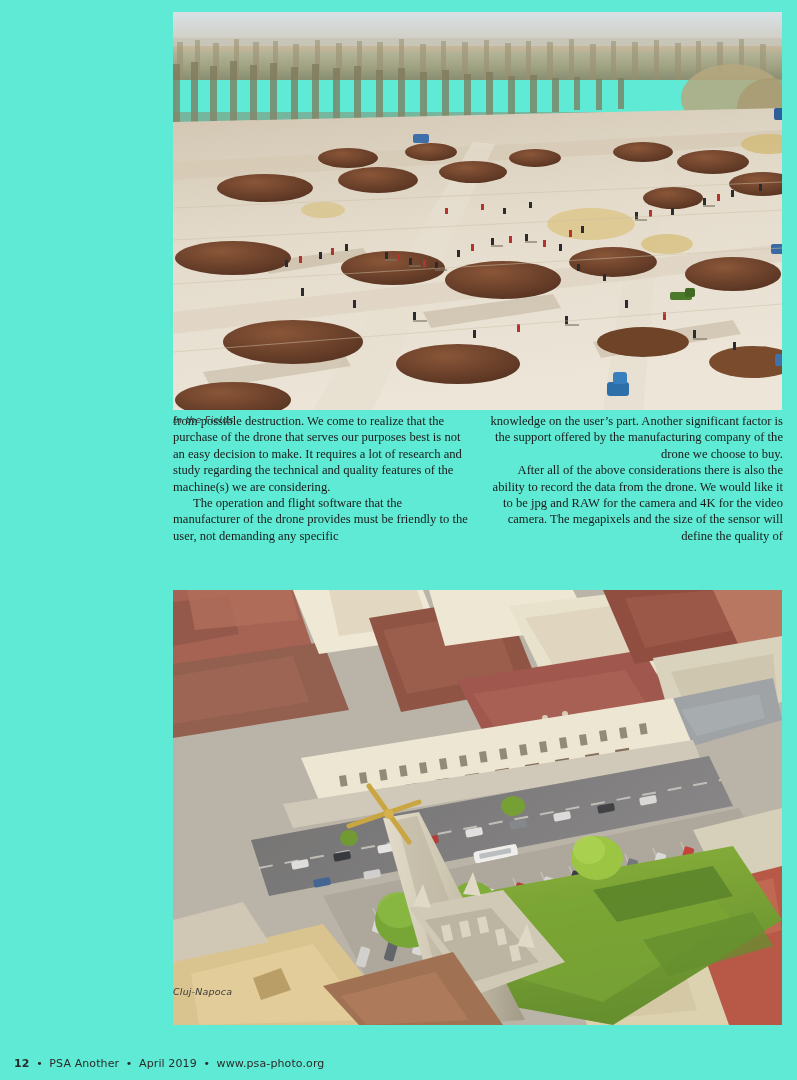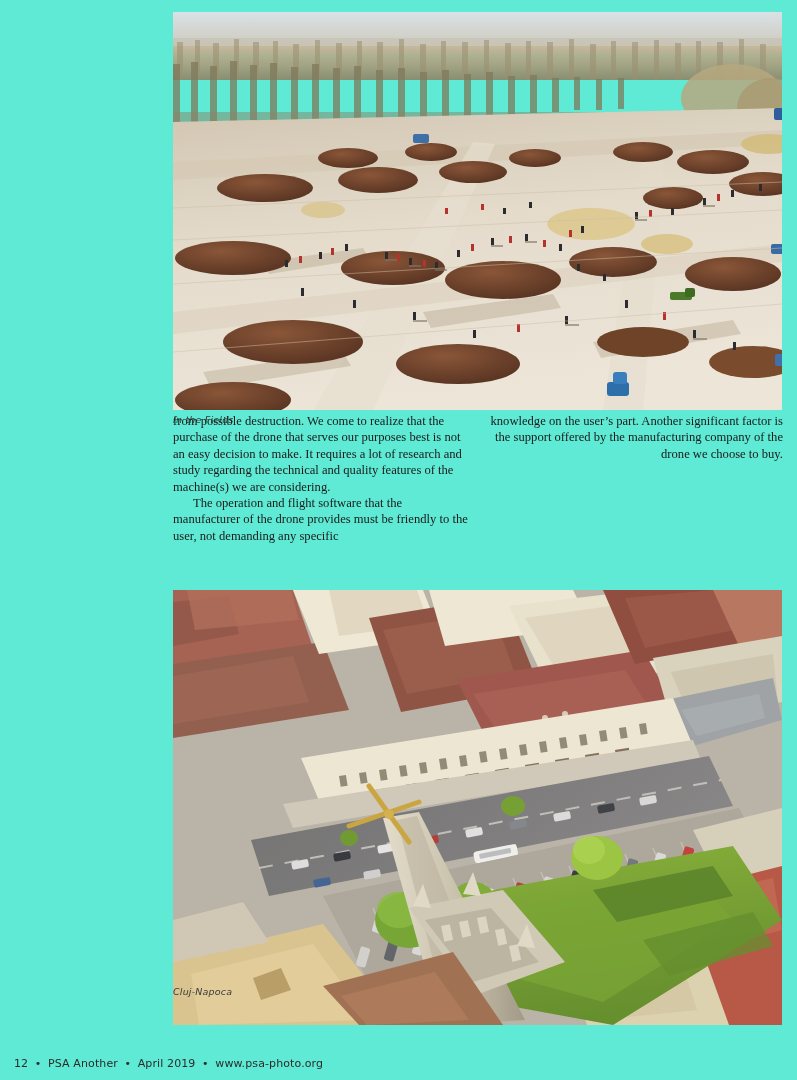--- a/index.html
+++ b/index.html
@@ -73,21 +73,21 @@
   #page-footer {
     position: absolute;
     left: 14px;
     top: 1057px;
     font-family: "DejaVu Sans", sans-serif;
     font-size: 11px;
     color: #2b2b2b;
     white-space: nowrap;
     letter-spacing: 0.01em;
   }
-  #page-footer .pagenum { font-weight: 400; }
+  #page-footer .pagenum { font-weight: 700; }
   #page-footer .sep { padding: 0 3px; }
 </style>
 </head>
 <body>
 
 <div class="page">
 
   <div class="figure" id="figure-fields">
     <div class="photo">
       <svg viewBox="0 0 609 398" preserveAspectRatio="none">
@@ -306,20 +306,21 @@
   </div>
   <div class="caption" id="caption-fields">In the Fields</div>
 
   <div class="text-block" id="col-left">
     <p>from possible destruction. We come to realize that the purchase of the drone that serves our purposes best is not an easy decision to make. It requires a lot of research and study regarding the technical and quality features of the machine(s) we are considering.</p>
     <p class="indent">The operation and flight software that the manufacturer of the drone provides must be friendly to the user, not demanding any specific</p>
   </div>
 
   <div class="text-block" id="col-right">
     <p>knowledge on the user’s part. Another significant factor is the support offered by the manufacturing company of the drone we choose to buy.</p>
+    <p class="indent">After all of the above considerations there is also the ability to record the data from the drone. We would like it to be jpg and RAW for the camera and 4K for the video camera. The megapixels and the size of the sensor will define the quality of</p>
   </div>
 
   <div class="figure" id="figure-cluj">
     <div class="photo">
       <svg viewBox="0 0 609 435" preserveAspectRatio="none">
         <defs>
           <linearGradient id="cRoadG" x1="0" y1="0" x2="1" y2="0.4">
             <stop offset="0%" stop-color="#6a6a6c"></stop>
             <stop offset="100%" stop-color="#818083"></stop>
           </linearGradient>

